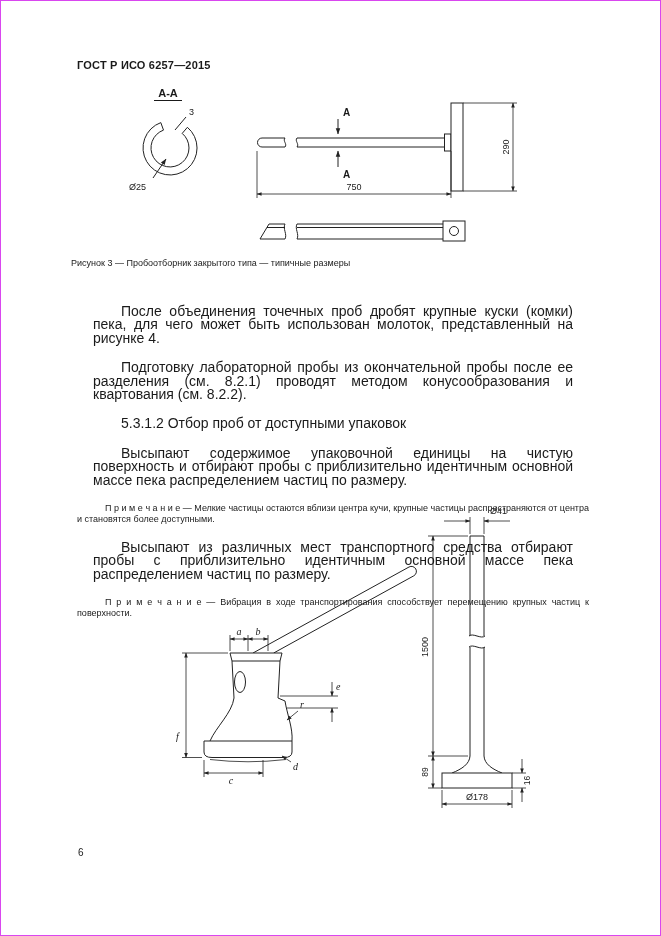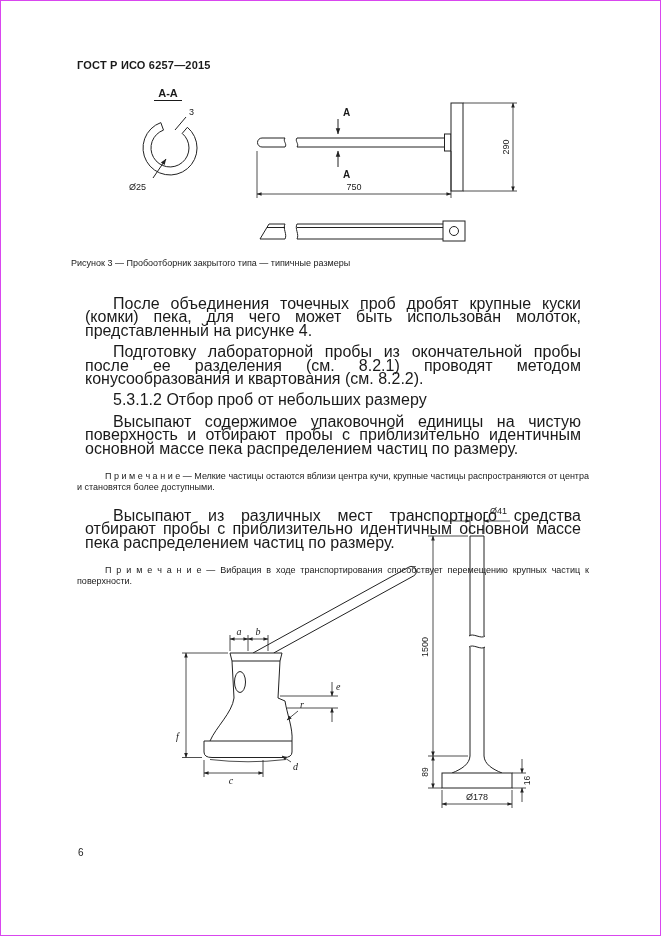--- a/index.html
+++ b/index.html
@@ -5,21 +5,21 @@
   html,body{margin:0;padding:0}
   body{width:661px;height:936px;background:#ffffff;font-family:"Liberation Sans",sans-serif;color:#1a1a1a;position:relative}
   .page{position:absolute;inset:0;border:1px solid #d946ef;background:#fff}
   .header{position:absolute;left:76px;top:58px;font-size:11px;font-weight:bold;letter-spacing:.2px}
   .fig3{position:absolute;left:112px;top:80px}
   .fig4{position:absolute;left:165px;top:500px}
   .caption{position:absolute;left:70px;width:524px;font-size:9px}
   .cap3{top:257px}
   .cap4{top:827px}
   .body-text{position:absolute;left:76px;top:288px;width:512px}
-  .para{margin:8px;font-size:16px;line-height:13.4px;text-align:justify;text-indent:28px}
+  .para{margin:16px;font-size:14px;line-height:13.4px;text-align:justify;text-indent:28px}
   .note{margin:16px 0;font-size:9px;line-height:11px;text-align:justify;text-indent:28px}
   .page-number{position:absolute;left:77px;top:846px;font-size:10px}
   text{font-family:"Liberation Sans",sans-serif}
   .dimletter{font-family:"Liberation Serif",serif;font-style:italic;font-size:10px}
 </style>
 </head>
 <body>
 
 <div class="page">
 
@@ -75,21 +75,21 @@
       <text x="241" y="109" text-anchor="middle">750</text>
       <text x="396" y="66" text-anchor="middle" transform="rotate(-90 396 66)">290</text>
     </g>
   </svg>
 
   <div class="caption cap3">Рисунок 3 — Пробоотборник закрытого типа — типичные размеры</div>
 
   <div class="body-text">
     <p class="para">После объединения точечных проб дробят крупные куски (комки) пека, для чего может быть использован молоток, представленный на рисунке 4.</p>
     <p class="para">Подготовку лабораторной пробы из окончательной пробы после ее разделения (см. 8.2.1) проводят методом конусообразования и квартования (см. 8.2.2).</p>
-    <p class="para">5.3.1.2 Отбор проб от небольших размеру</p>
+    <p class="para">5.3.1.2 Отбор проб от доступными упаковок</p>
     <p class="para">Высыпают содержимое упаковочной единицы на чистую поверхность и отбирают пробы с приблизительно идентичным основной массе пека распределением частиц по размеру.</p>
     <p class="note">П р и м е ч а н и е — Мелкие частицы остаются вблизи центра кучи, крупные частицы распространяются от центра и становятся более доступными.</p>
     <p class="para">Высыпают из различных мест транспортного средства отбирают пробы с приблизительно идентичным основной массе пека распределением частиц по размеру.</p>
     <p class="note">П р и м е ч а н и е — Вибрация в ходе транспортирования способствует перемещению крупных частиц к поверхности.</p>
   </div>
 
   <svg class="fig4" width="370" height="320" viewBox="0 0 370 320">
     <defs>
       <marker id="arr4" viewBox="0 0 10 10" markerWidth="8" markerHeight="6" refX="9.5" refY="5" orient="auto-start-reverse">
         <path d="M0,1.2 L10,5 L0,8.8 Z" fill="#222"></path>

